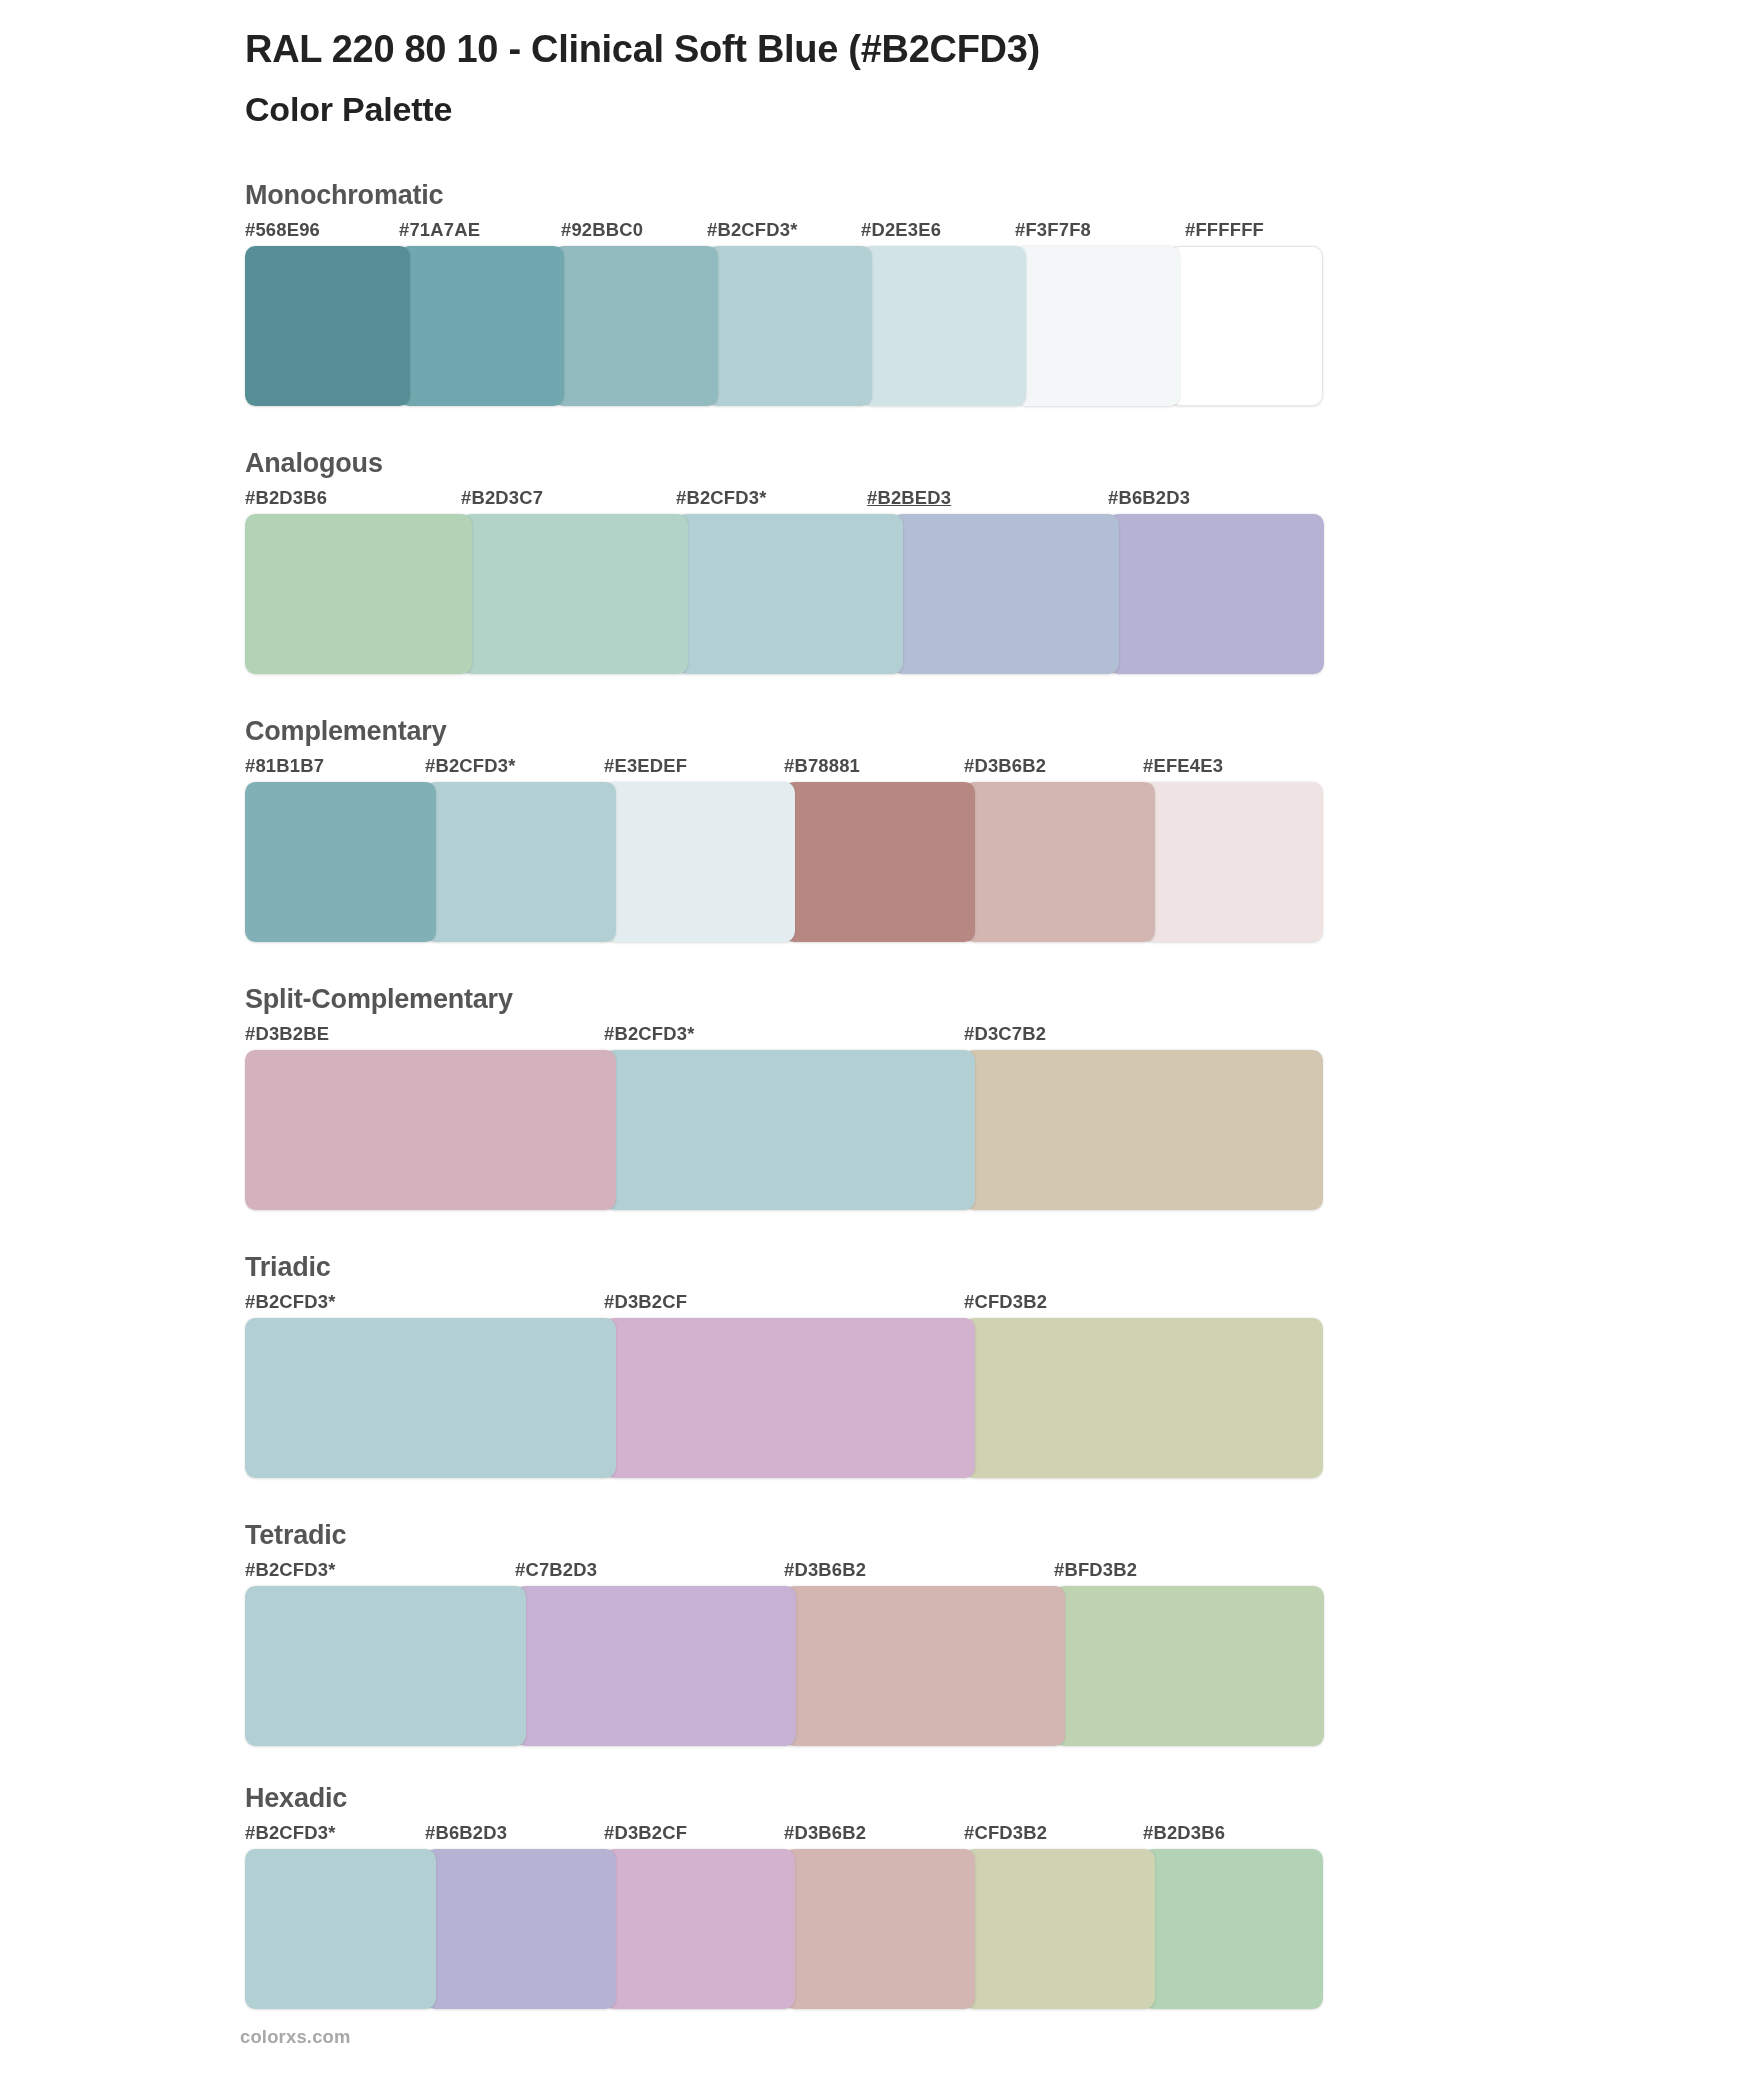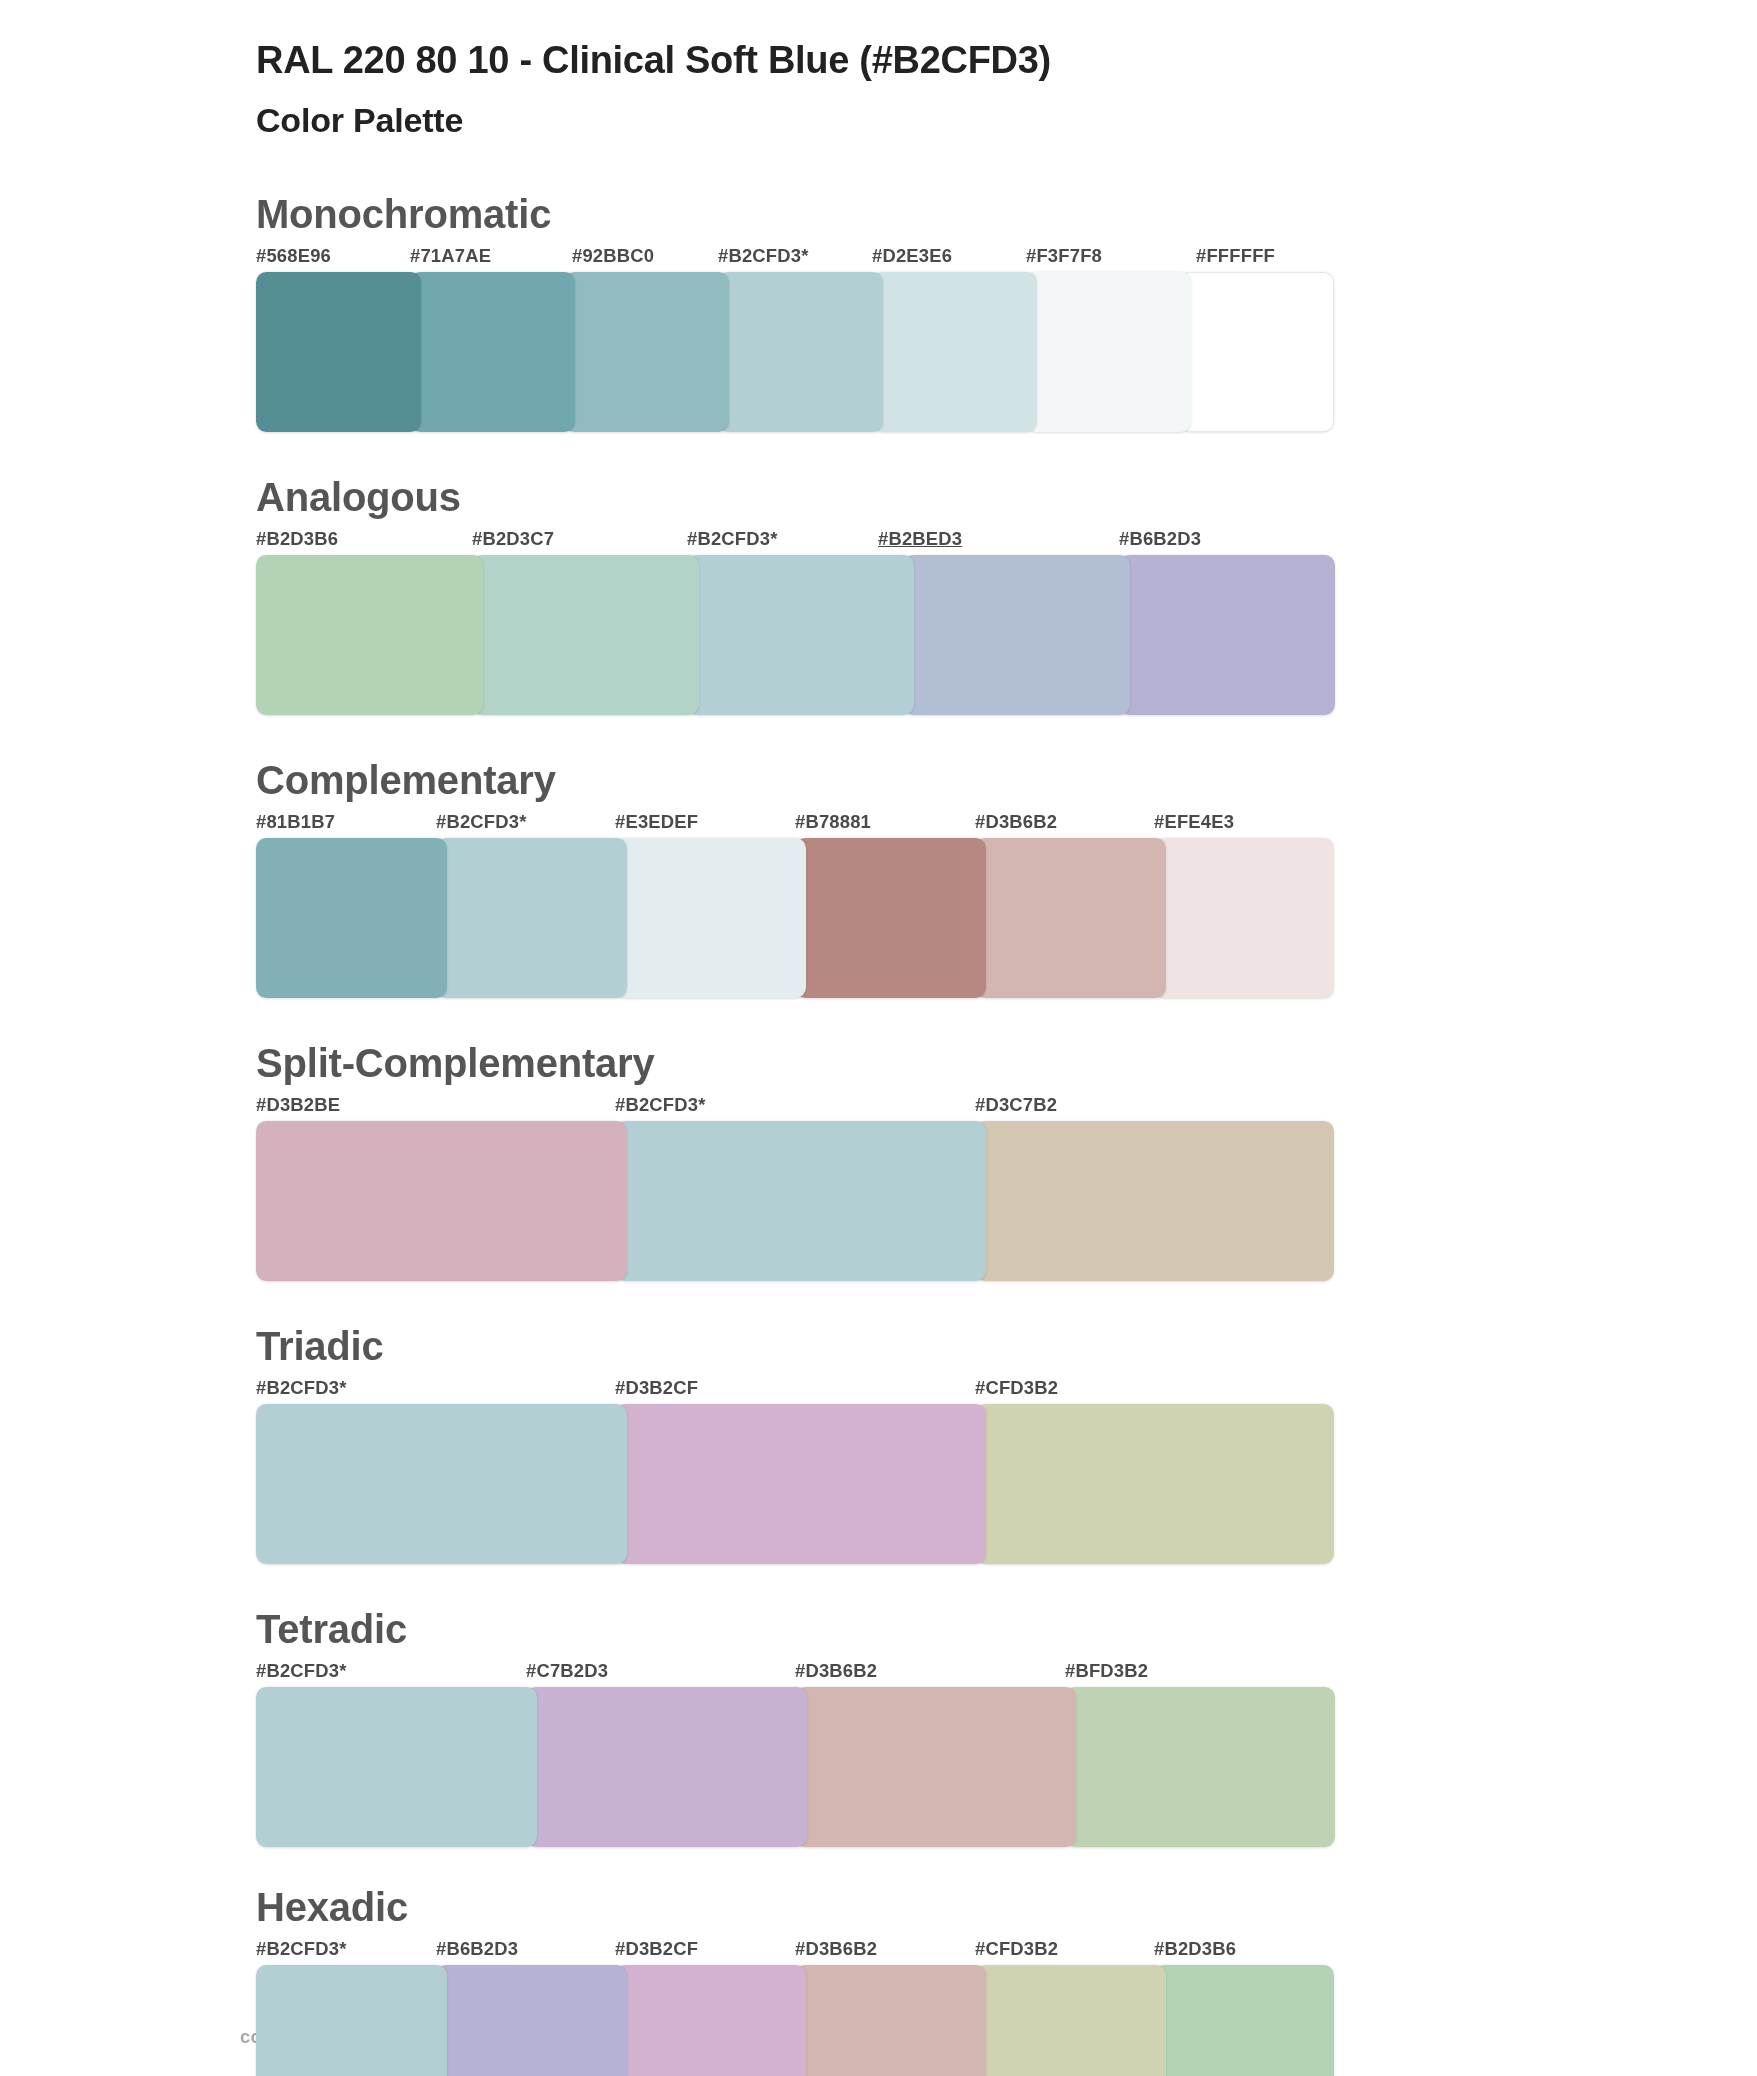--- a/index.html
+++ b/index.html
@@ -14,21 +14,21 @@
     -webkit-font-smoothing: antialiased;
     position: relative;
     overflow: hidden;
   }
 
   .page {
     position: relative;
     width: 1724px;
     height: 2077px;
     box-sizing: border-box;
-    padding: 16px;
+    padding: 5px;
   }
 
   
   .header {
     padding: 22.4px 0 0 240px;
   }
   .title-main {
     font-size: 38px;
     font-weight: bold;
     color: #222222;
@@ -48,21 +48,21 @@
 
   
   .sections {
     margin-top: 50px;
   }
   .section {
     padding-left: 240px;
     margin-bottom: 0;
   }
   .section-heading {
-    font-size: 40px;
+    font-size: 27px;
     font-weight: bold;
     color: #555555;
     letter-spacing: -0.2px;
     margin: 0 0 8px 0;
     line-height: 1.15;
   }
 
   .swatch-labels {
     position: relative;
     height: 27px;

